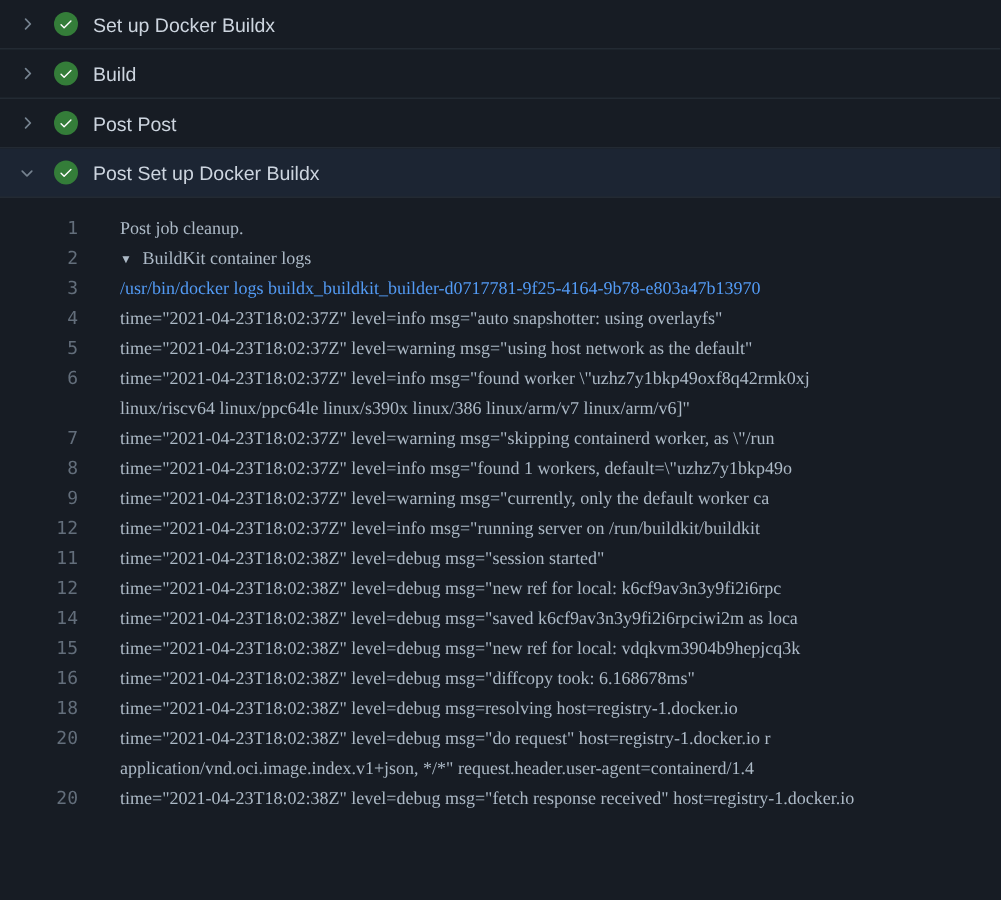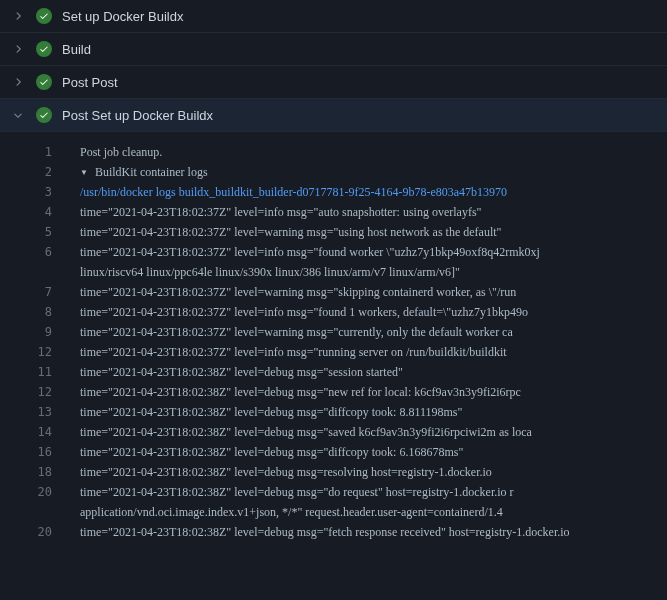--- a/index.html
+++ b/index.html
@@ -201,30 +201,30 @@
   <div class="log-line kind-plain">
     <span class="gutter">11</span>
     <span class="log-text">time="2021-04-23T18:02:38Z" level=debug msg="session started"</span>
   </div>
 
   <div class="log-line kind-plain">
     <span class="gutter">12</span>
     <span class="log-text">time="2021-04-23T18:02:38Z" level=debug msg="new ref for local: k6cf9av3n3y9fi2i6rpc</span>
   </div>
 
-  <div class="log-line kind-plain">
-    <span class="gutter">13</span>
-    <span class="log-text">time="2021-04-23T18:02:38Z" level=debug msg="diffcopy took: 8.811198ms"</span>
-  </div>
 
   <div class="log-line kind-plain">
     <span class="gutter">14</span>
     <span class="log-text">time="2021-04-23T18:02:38Z" level=debug msg="saved k6cf9av3n3y9fi2i6rpciwi2m as loca</span>
   </div>
 
+  <div class="log-line kind-plain">
+    <span class="gutter">15</span>
+    <span class="log-text">time="2021-04-23T18:02:38Z" level=debug msg="new ref for local: vdqkvm3904b9hepjcq3k</span>
+  </div>
 
   <div class="log-line kind-plain">
     <span class="gutter">16</span>
     <span class="log-text">time="2021-04-23T18:02:38Z" level=debug msg="diffcopy took: 6.168678ms"</span>
   </div>
 
 
   <div class="log-line kind-plain">
     <span class="gutter">18</span>
     <span class="log-text">time="2021-04-23T18:02:38Z" level=debug msg=resolving host=registry-1.docker.io</span>

